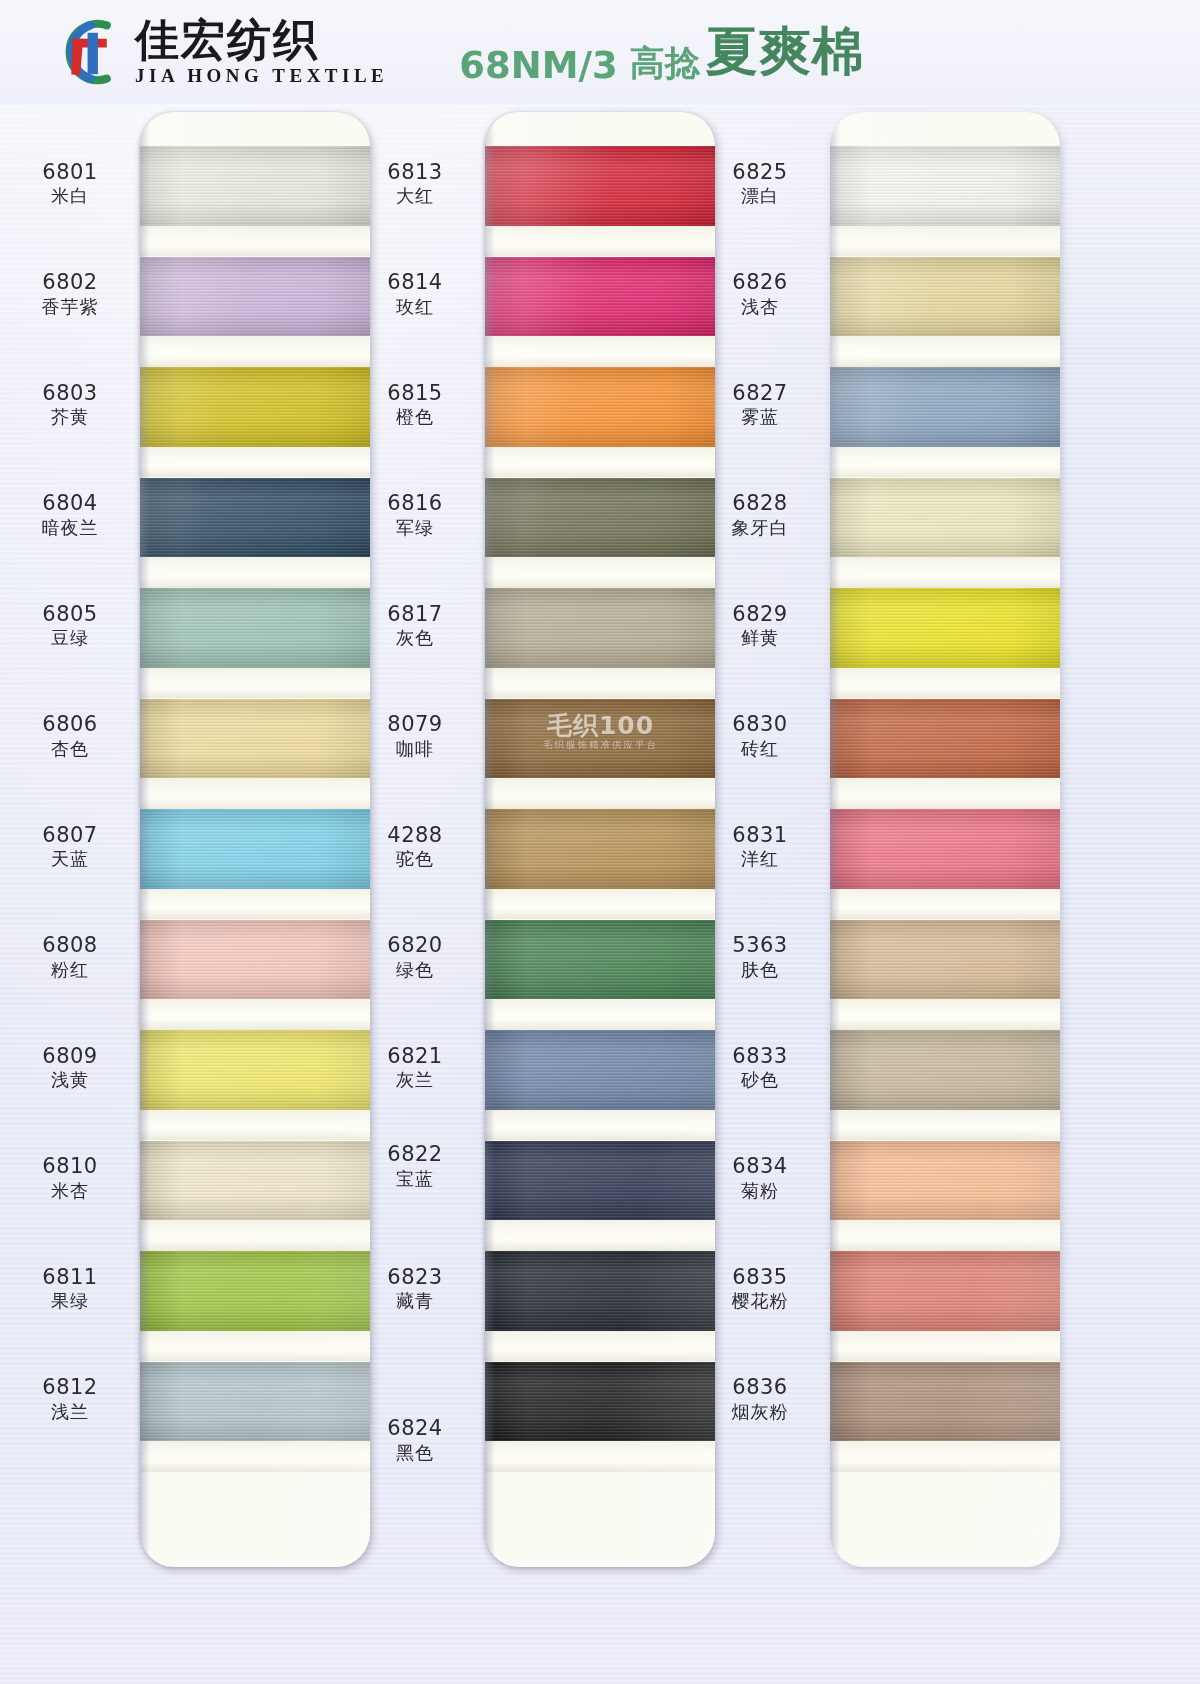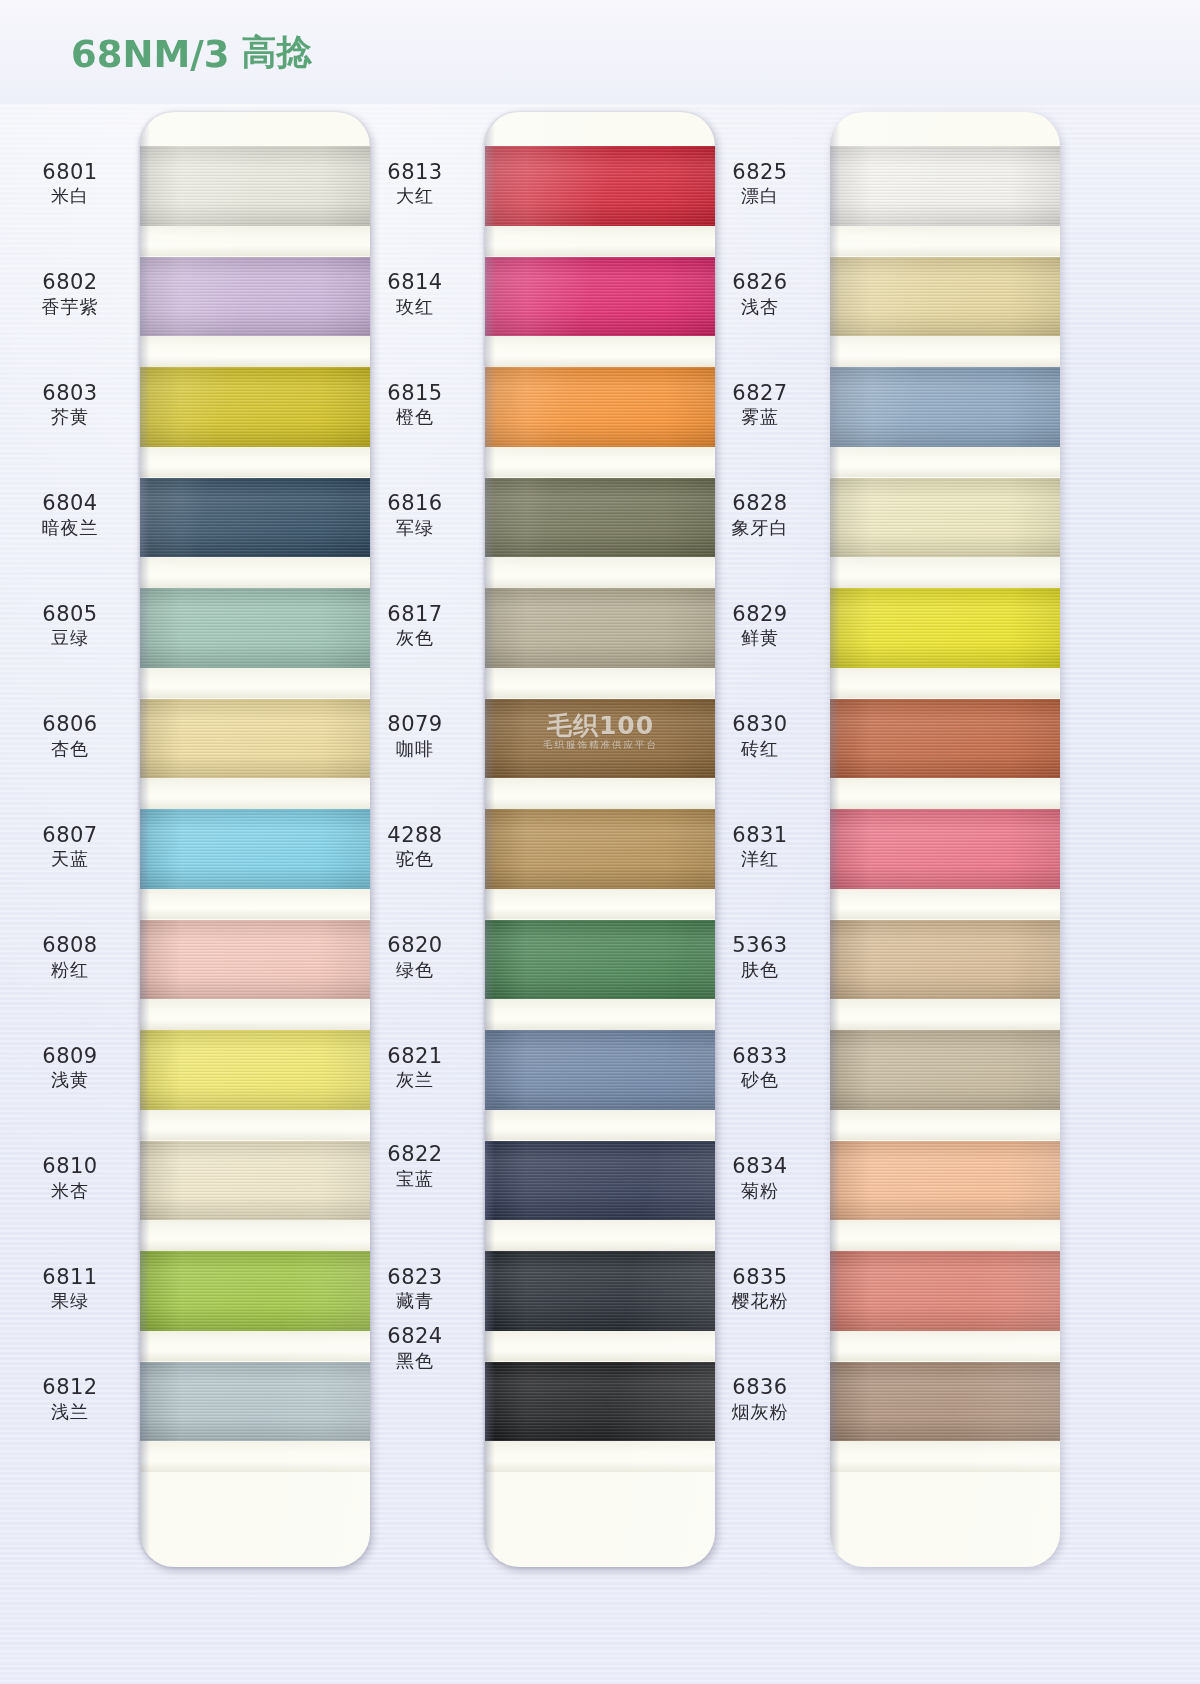--- a/index.html
+++ b/index.html
@@ -202,24 +202,38 @@
     color: rgba(255,255,255,.55);
   }
 </style>
 </head>
 <body>
 
 <div id="page">
 
   <div class="header">
 
+    <div class="logo-wrap">
+      <svg class="logo-mark" viewBox="0 0 100 100">
+        <path d="M70 14 A38 38 0 1 0 70 86" fill="none" stroke="#2f8f4e" stroke-width="11" stroke-linecap="round"></path>
+        <path d="M30 86 A38 38 0 0 1 30 14" fill="none" stroke="#2f6fc0" stroke-width="11" stroke-linecap="round" transform="translate(18,0)"></path>
+        <path d="M24 32 L70 32 L70 44 L24 44 Z" fill="#d52b2b"></path>
+        <path d="M24 32 L38 32 L34 82 L22 80 Z" fill="#d52b2b"></path>
+        <path d="M44 24 L58 24 L58 80 L44 80 Z" fill="#2f6fc0"></path>
+      </svg>
+      <div class="brand-block">
+        <div class="brand-cn">佳宏纺织</div>
+        <div class="brand-en">JIA HONG TEXTILE</div>
+      </div>
+    </div>
 
     <div class="title-main">
       <span class="title-code">68NM/3</span>
       <span class="title-mid">高捻</span>
+      <span class="title-big">夏爽棉</span>
     </div>
 
   </div>
 
   <div class="columns" id="columns">
       <div class="column col0">
         <div class="labels">
           <div class="label" style="top: 55.78px;">
             <div class="code">6801</div>
             <div class="name">米白</div>
@@ -373,21 +387,21 @@
             <div class="name">灰兰</div>
           </div>
           <div class="label" style="top: 1038px; text-align: center;">
             <div class="code">6822</div>
             <div class="name">宝蓝</div>
           </div>
           <div class="label" style="top: 1160.78px;">
             <div class="code">6823</div>
             <div class="name">藏青</div>
           </div>
-          <div class="label" style="top: 1220px;">
+          <div class="label" style="top: 1312px;">
             <div class="code">6824</div>
             <div class="name">黑色</div>
           </div>
         </div>
         <div class="card">
           <div class="card-inner">
             <div class="swatch" title="6813 大红" style="top: 34px; height: 79.56px; background: rgb(212, 34, 53);">
               <div class="thread"></div>
               <div class="shade"></div>
             </div>

